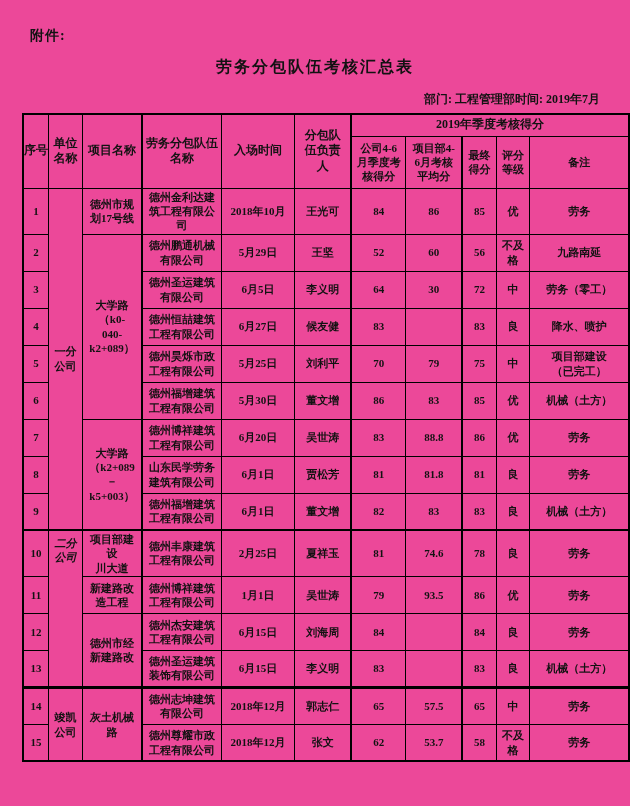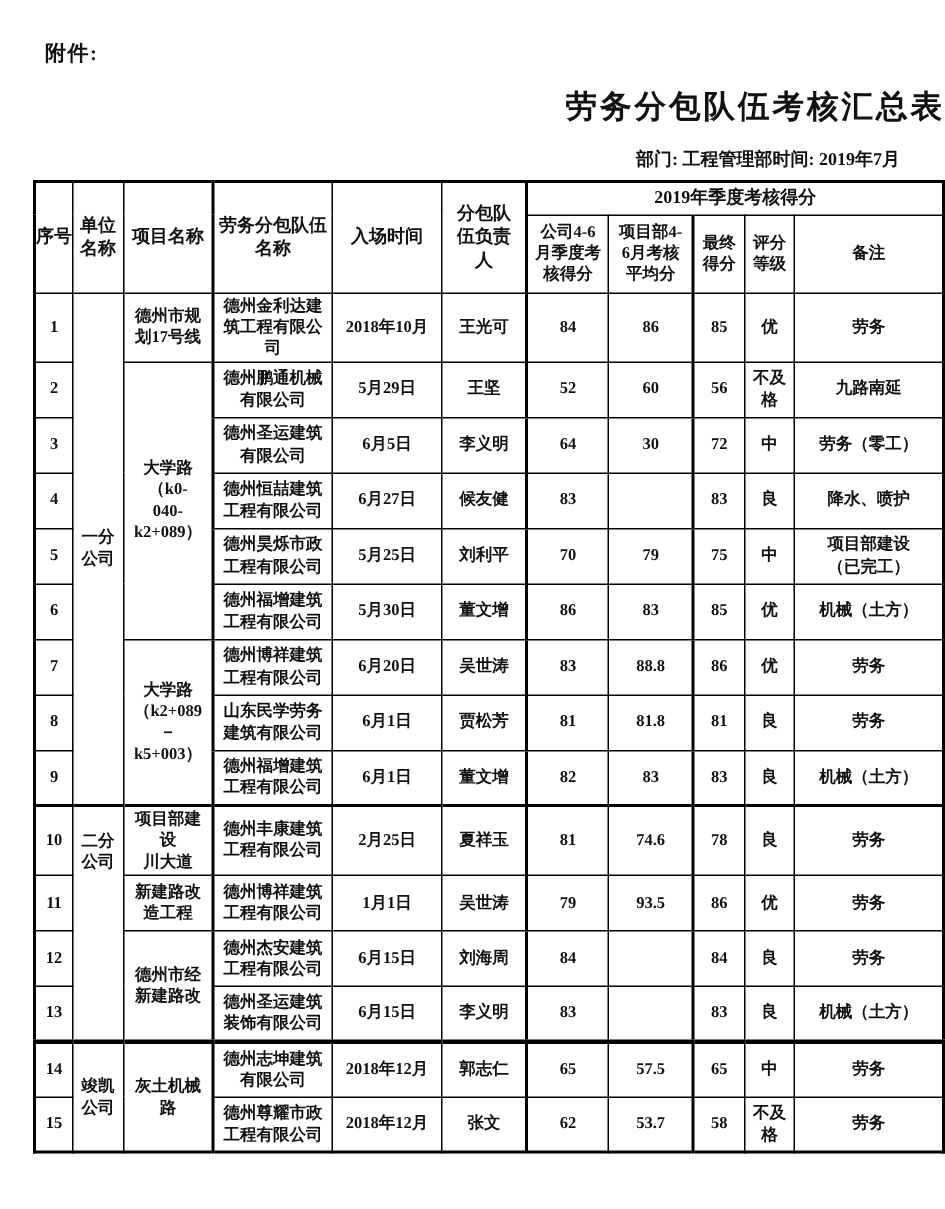--- a/index.html
+++ b/index.html
@@ -1,35 +1,35 @@
 <!DOCTYPE html>
 <html><head>
 <meta charset="utf-8">
 <style>
   * { box-sizing: border-box; }
   html,body { margin:0; padding:0; background:#e8e8e8; }
   .page {
     width: 630px; height: 806px;
-    background: #ffffff;
+    background: #ec4899;
     font-family: "Liberation Serif", "DejaVu Serif", serif;
     color: #121212;
     font-weight: bold;
     position: relative;
     overflow: hidden;
   }
   .attachment {
     padding-top: 27px;
     margin-left: 30px;
     font-size: 14px;
     letter-spacing: 1px;
   }
   .title {
     margin: 12px 0 13px 0;
-    text-align: right;
-    font-size: 21px;
+    text-align: center;
+    font-size: 16px;
     letter-spacing: 2px;
     font-weight: bold;
   }
   .meta {
     display: flex;
     justify-content: flex-end;
     margin: 9px 30px 5px 27px;
     font-size: 12px;
   }
   table.report {
@@ -52,21 +52,21 @@
   thead tr.h1 { height: 22px; }
   thead tr.h1 th { font-size: 12px; }
   thead tr.h2 { height: 52px; }
   th.th-seq { font-size: 10px; padding: 0; white-space: nowrap; letter-spacing: 0; margin-top: 36px; }
   tbody tr { height: 37px; }
   tbody tr:first-child { height: 46px; }
   
   .bl2 { border-left-width: 2px !important; }
   tbody tr:nth-child(10) td { border-top-width: 2px; }
   tbody tr:nth-child(14) td { border-top-width: 3px; }
-  td.va-top { vertical-align: top; padding-top: 16px; }
+  td.va-top { vertical-align: top; padding-top: 5px; font-style: italic; }
 </style>
 </head>
 <body>
 
 <div class="page">
   <div class="attachment">附件:</div>
   <h1 class="title">劳务分包队伍考核汇总表</h1>
   <div class="meta">
     <span>部门: 工程管理部</span>
     <span>时间: 2019年7月</span>

